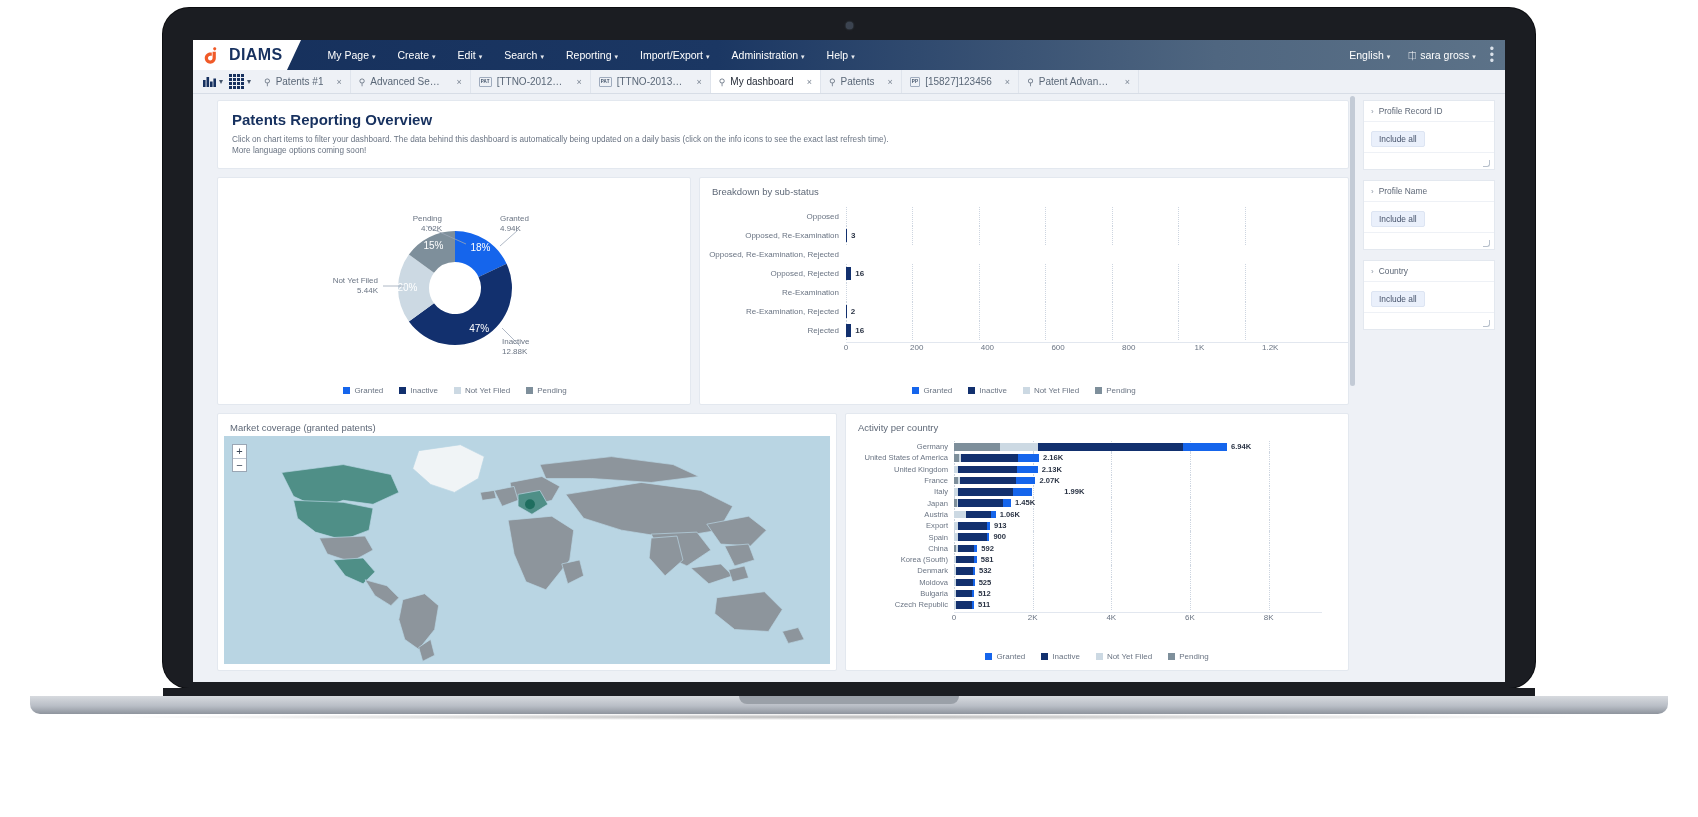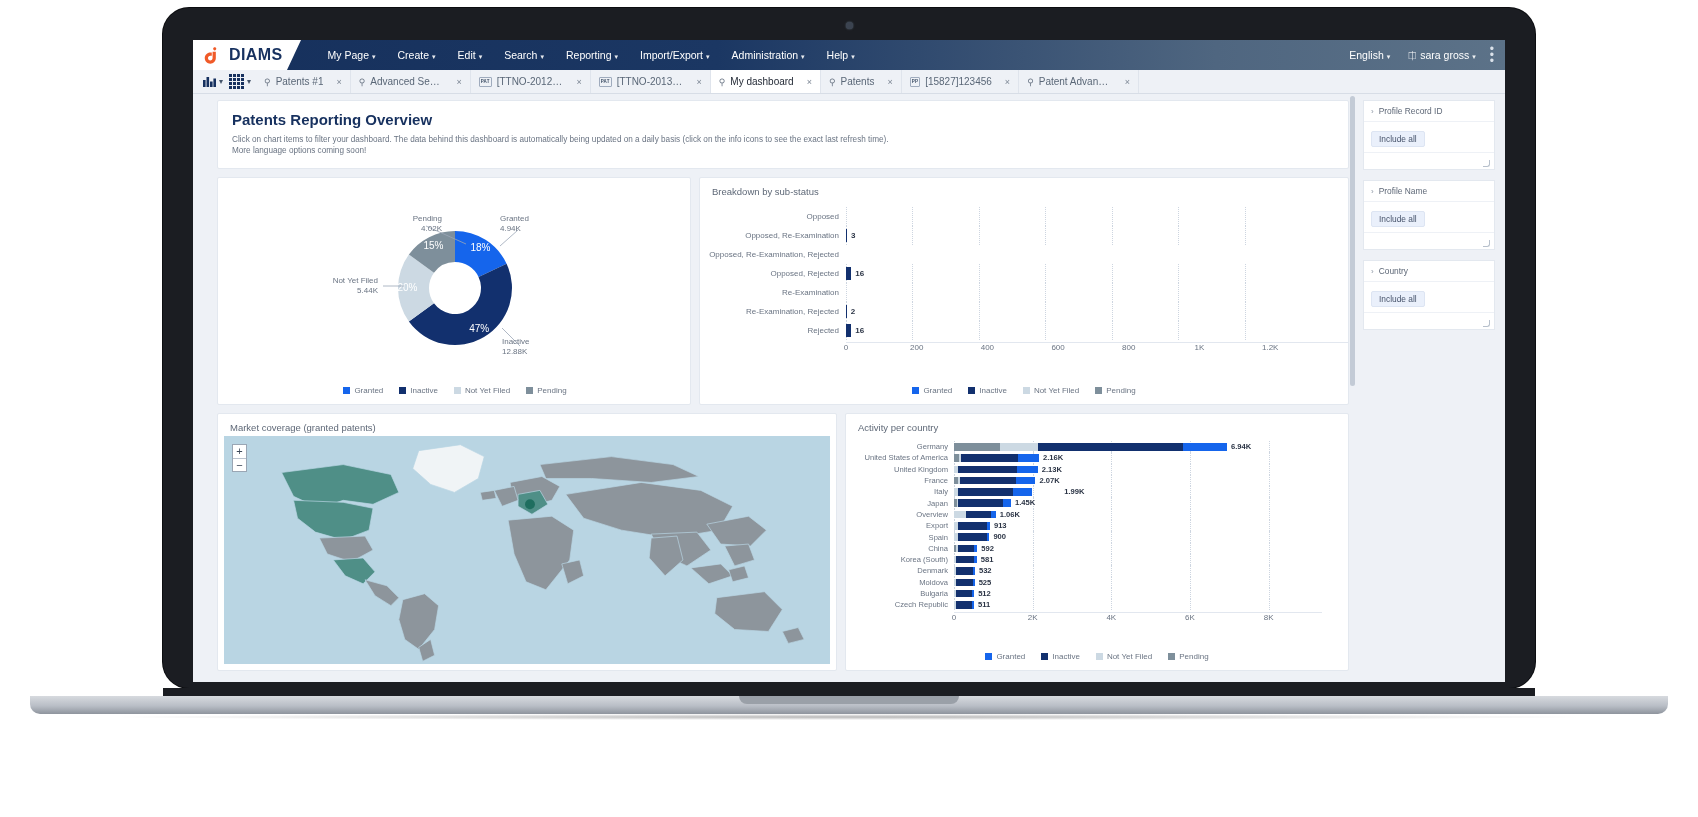--- a/index.html
+++ b/index.html
@@ -736,21 +736,21 @@
                       <div class="cplot">
                         <div class="cseg" style="left: 0%; width: 0.748125%; background: rgb(126, 143, 155);"></div>
                         <div class="cseg" style="left: 0.748125%; width: 0.4275%; background: rgb(204, 217, 227);"></div>
                         <div class="cseg" style="left: 1.17562%; width: 12.0769%; background: rgb(18, 48, 110);"></div>
                         <div class="cseg" style="left: 13.2525%; width: 2.24437%; background: rgb(21, 101, 236);"></div>
                         <div class="ctotal" style="left: 15.4969%;">1.45K</div>
                       </div>
                     </div>
                   </div>
                   <div class="crow">
-                    <div class="clab">Overview</div>
+                    <div class="clab">Austria</div>
                     <div class="ctrack">
                       <div class="gridline" style="left: 0%;"></div>
                       <div class="gridline" style="left: 21.375%;"></div>
                       <div class="gridline" style="left: 42.75%;"></div>
                       <div class="gridline" style="left: 64.125%;"></div>
                       <div class="gridline" style="left: 85.5%;"></div>
                       <div class="cplot">
                         <div class="cseg" style="left: 0%; width: 3.20625%; background: rgb(204, 217, 227);"></div>
                         <div class="cseg" style="left: 3.20625%; width: 6.84%; background: rgb(18, 48, 110);"></div>
                         <div class="cseg" style="left: 10.0462%; width: 1.2825%; background: rgb(21, 101, 236);"></div>

